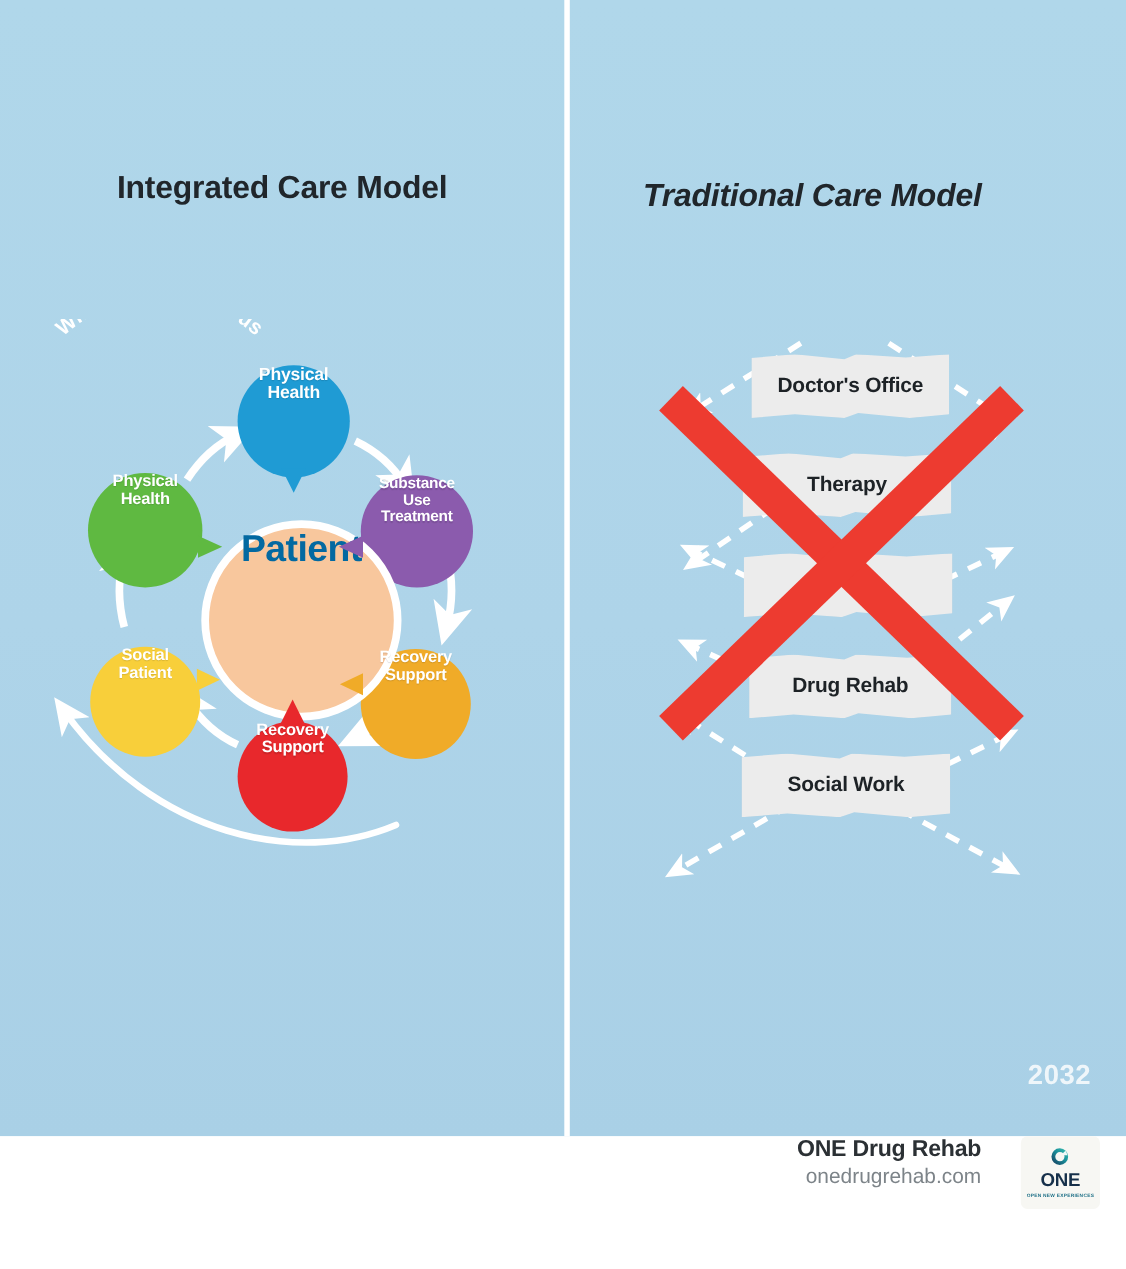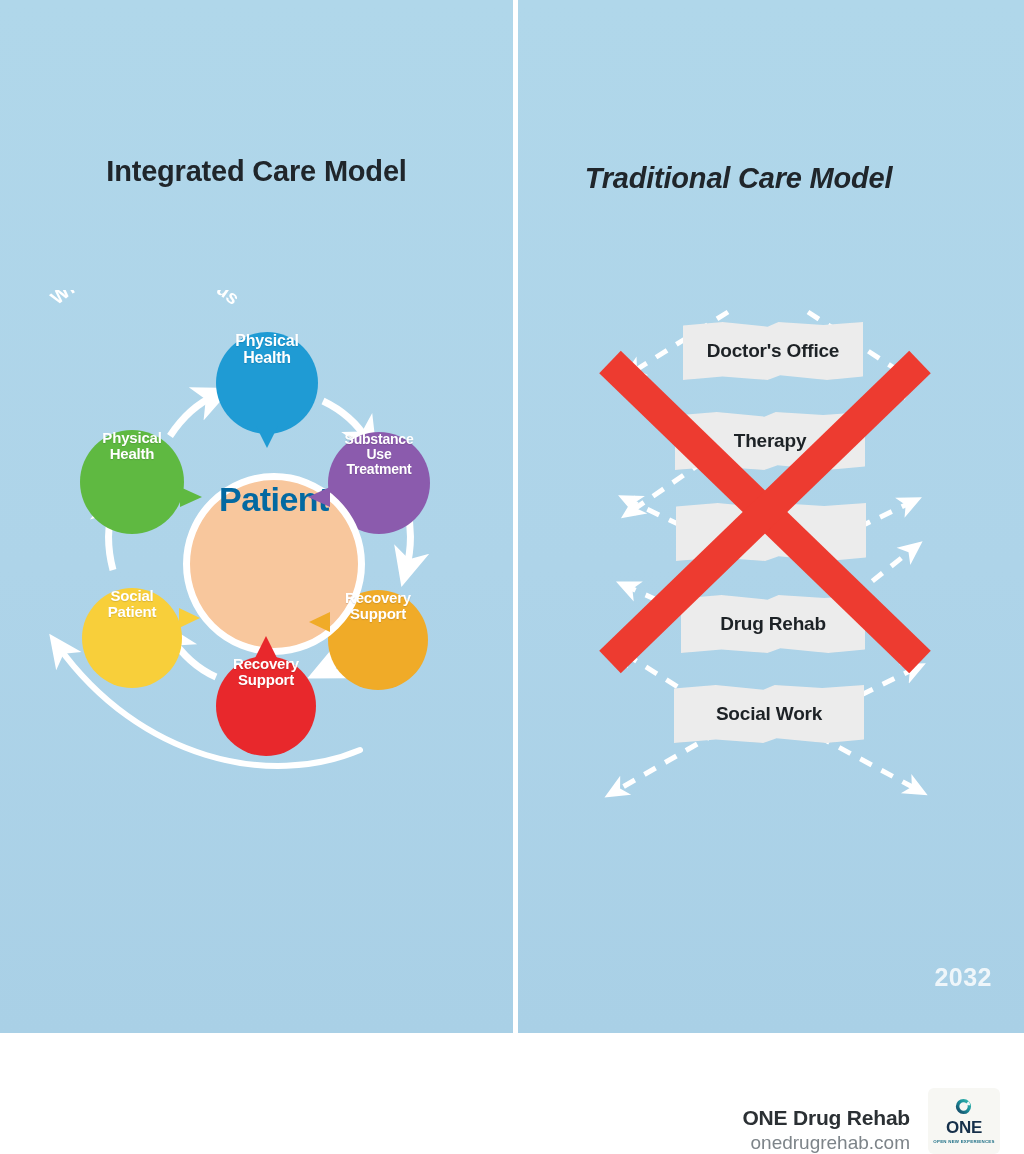--- a/index.html
+++ b/index.html
@@ -76,22 +76,22 @@
   .year {
     position:absolute; right:32px; top:963px;
     font-size:25px; font-weight:bold; color:#ffffff; opacity:.82;
     letter-spacing:0.5px;
   }
 
   
   .footer {
     position:absolute; left:0; top:1033px; width:1024px; height:121px;
     background:#ffffff;
-    display:flex; align-items:flex-end; justify-content:flex-end;
-    padding-right:24px; gap:18px;
+    display:flex; align-items:flex-start; justify-content:flex-end;
+    padding-right:24px; gap:36px;
   }
   .brand { text-align:right; }
   .brand-name {
     font-size:21px; font-weight:bold; color:#2b3034; letter-spacing:-0.2px;
   }
   .brand-url { font-size:19px; color:#7d8489; margin-top:2px; }
   .logo-box {
     width:72px; height:66px; background:#f7f7f3; border-radius:6px;
     display:flex; flex-direction:column; align-items:center; justify-content:center;
     gap:1px;

